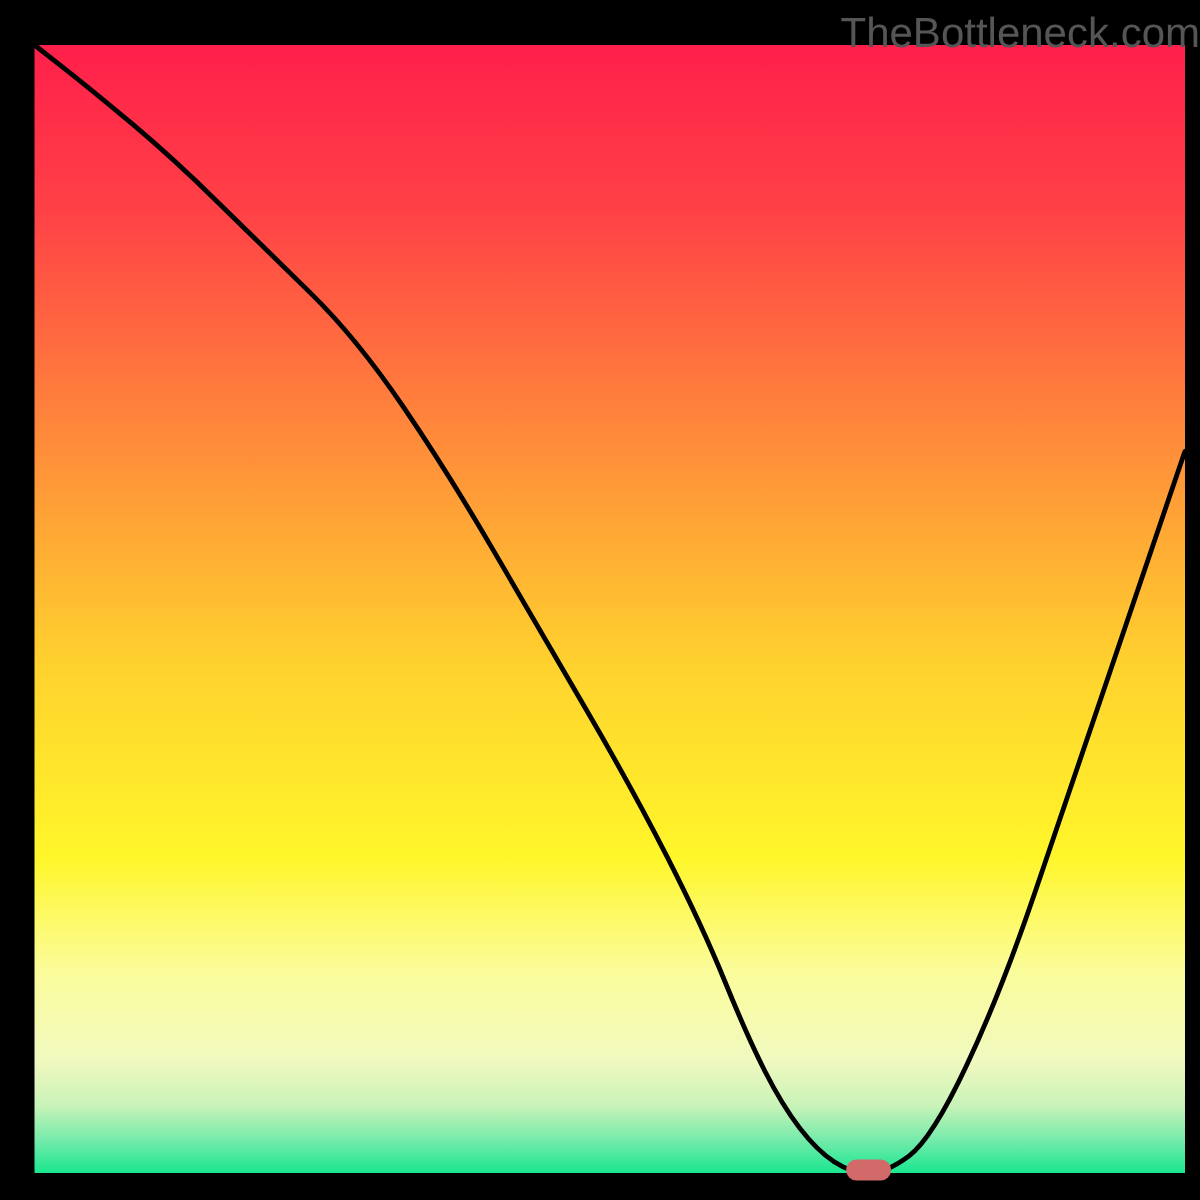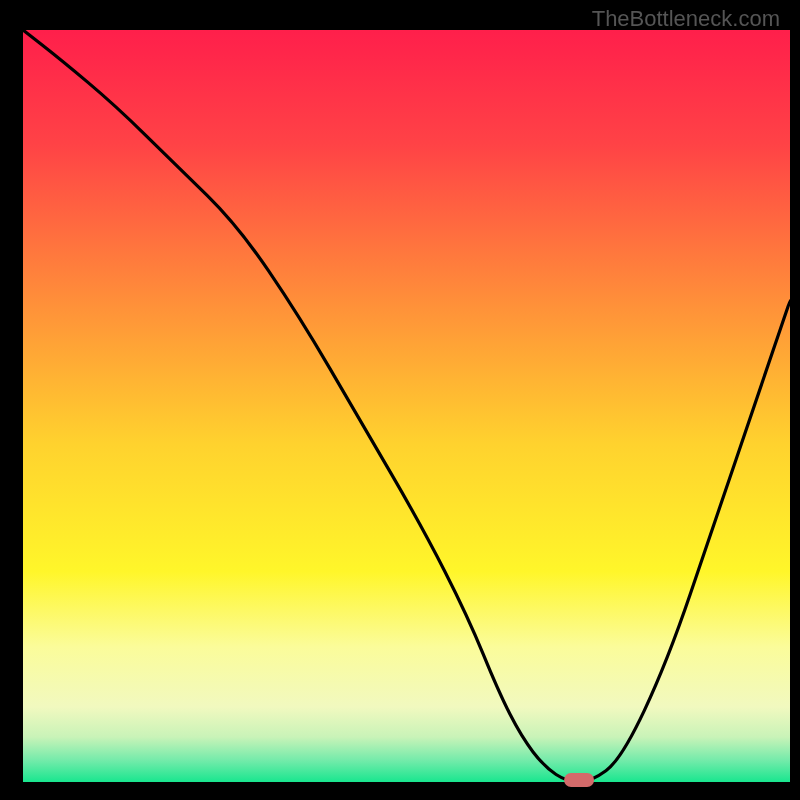--- a/index.html
+++ b/index.html
@@ -12,23 +12,23 @@
     font-family: Arial, Helvetica, sans-serif;
   }
   .frame {
     position: relative;
     width: 800px;
     height: 800px;
   }
   .watermark {
     position: absolute;
     top: 6px;
-    right: 20px;
+    right: 0;
     color: #555555;
-    font-size: 22px;
+    font-size: 28px;
     letter-spacing: 0px;
     z-index: 10;
   }
   svg {
     position: absolute;
     top: 0;
     left: 0;
   }
 </style>
 </head>

